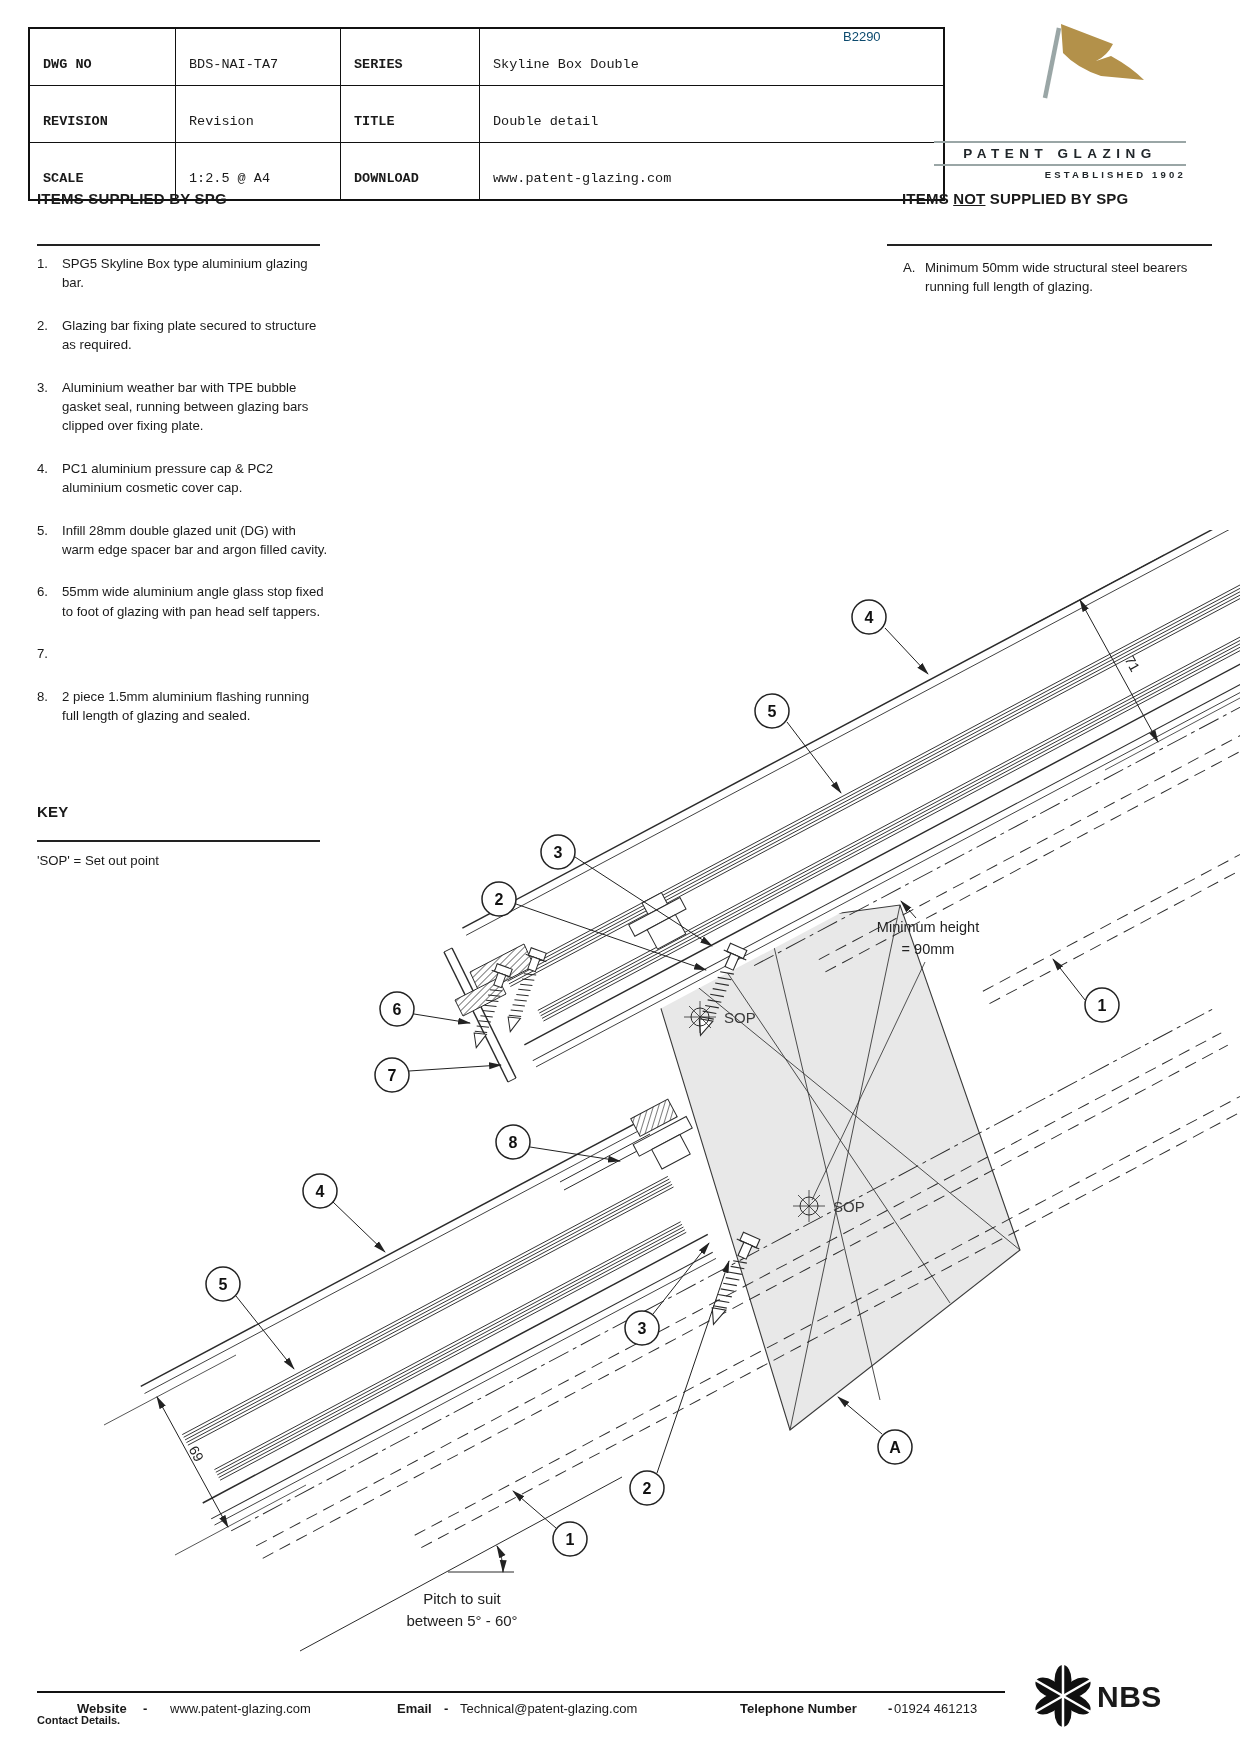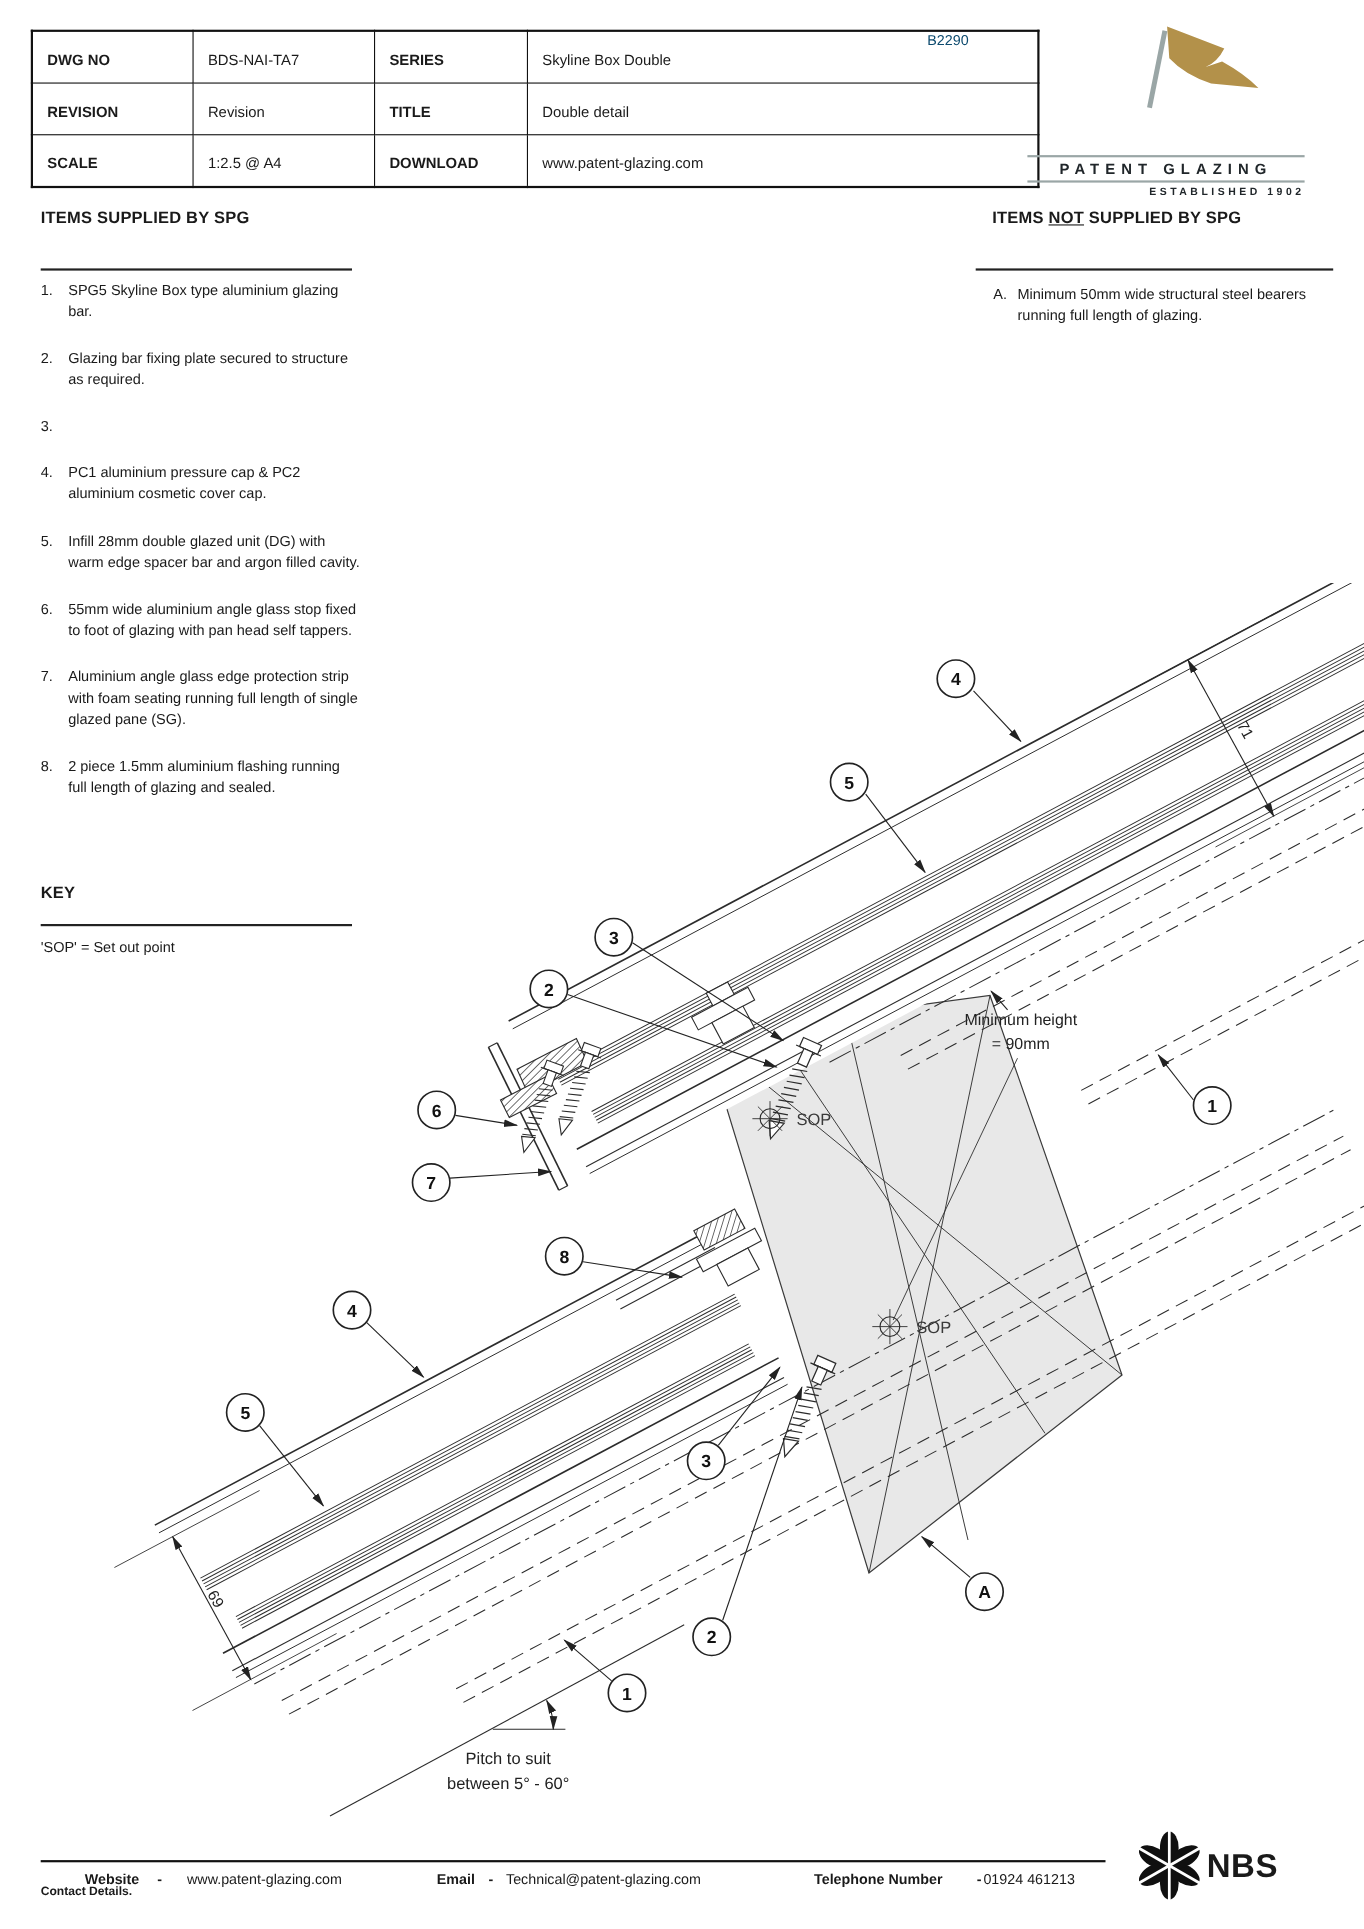--- a/index.html
+++ b/index.html
@@ -1,21 +1,21 @@
 <!DOCTYPE html>
 <html><head>
 <meta charset="utf-8">
 <style>
   html,body{margin:0;padding:0;background:#fff;}
   .page{position:relative;width:1240px;height:1754px;background:#fff;overflow:hidden;
         font-family:"Liberation Sans",sans-serif;color:#1a1a1a;}
   
   .tblock{position:absolute;left:28px;top:27px;width:858px;height:128px;
           border-collapse:collapse;table-layout:fixed;}
-  .tblock td{border:1.3px solid #111;font-size:13.5px;padding:4px 0 0 13px;height:42px;vertical-align:middle;}
+  .tblock td{border:1.3px solid #111;font-size:13.5px;padding:14px 0 0 13px;height:42px;vertical-align:middle;font-family:Liberation Mono, monospace;}
   .tblock{border:2.2px solid #111;}
   .tblock td.lab{font-weight:bold;}
   .c1{width:132px}.c2{width:151px}.c3{width:125px}.c4{width:450px}
   .watermark{position:absolute;left:843px;top:29px;font-size:13px;color:#0c4a6e;}
   
   .logo-name{position:absolute;left:932px;top:82px;font-family:"DejaVu Serif","Liberation Serif",serif;
              font-weight:bold;font-size:49px;letter-spacing:3px;color:#161616;}
   .logo-rule{position:absolute;height:2.4px;width:252px;left:934px;}
   .logo-sub{position:absolute;left:934px;width:252px;text-align:center;top:146px;
             font-size:13.5px;font-weight:bold;letter-spacing:5.5px;color:#20262a;}
@@ -105,41 +105,41 @@
         <span class="t">SPG5 Skyline Box type aluminium glazing
 bar.</span>
       </div>
     <div class="li">
         <span class="n">2.</span>
         <span class="t">Glazing bar fixing plate secured to structure
 as required.</span>
       </div>
     <div class="li">
         <span class="n">3.</span>
+        <span class="t">Aluminium weather bar with TPE bubble
+gasket seal, running between glazing bars
+clipped over fixing plate.</span>
       </div>
     <div class="li">
         <span class="n">4.</span>
         <span class="t">PC1 aluminium pressure cap &amp; PC2
 aluminium cosmetic cover cap.</span>
       </div>
     <div class="li">
         <span class="n">5.</span>
         <span class="t">Infill 28mm double glazed unit (DG) with
 warm edge spacer bar and argon filled cavity.</span>
       </div>
     <div class="li">
         <span class="n">6.</span>
         <span class="t">55mm wide aluminium angle glass stop fixed
 to foot of glazing with pan head self tappers.</span>
       </div>
     <div class="li">
         <span class="n">7.</span>
-        <span class="t">Aluminium angle glass edge protection strip
-with foam seating running full length of single
-glazed pane (SG).</span>
       </div>
     <div class="li">
         <span class="n">8.</span>
         <span class="t">2 piece 1.5mm aluminium flashing running
 full length of glazing and sealed.</span>
       </div>
   </div>
 
   <div class="sec-h" style="left:37px;top:803px;">KEY</div>
   <div class="sec-rule" style="left:37px;top:840px;width:283px;"></div>

